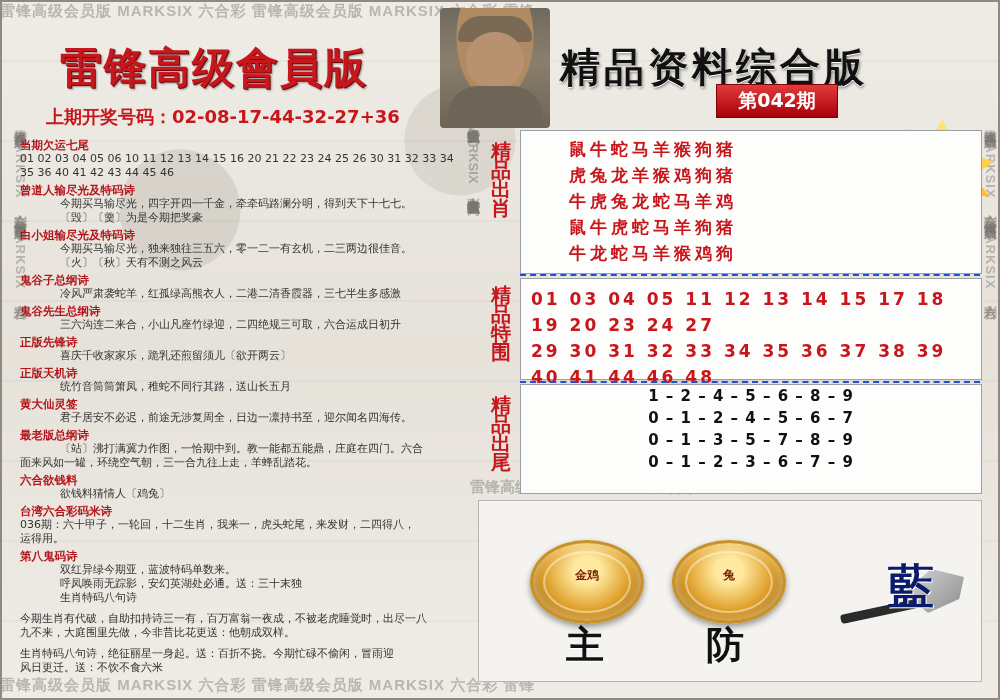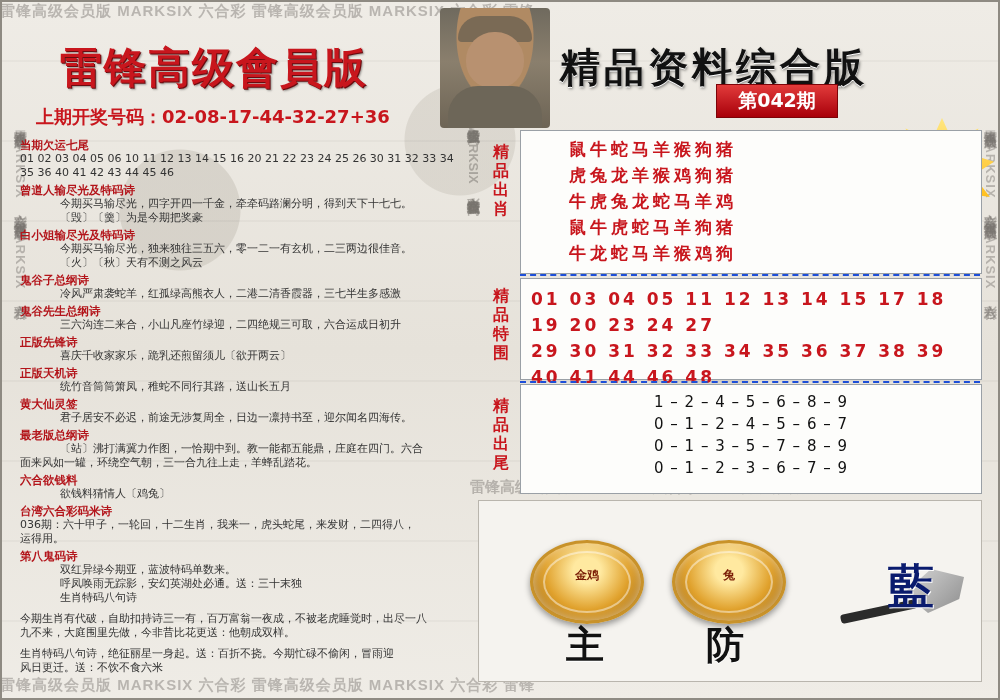--- a/index.html
+++ b/index.html
@@ -55,21 +55,21 @@
   }
   #issue-box{
     position:absolute;left:716px;top:84px;width:120px;height:32px;
     background:linear-gradient(180deg,#e23b3b,#a8000a);
     color:#fff;font-size:19px;font-weight:bold;
     display:flex;align-items:center;justify-content:center;
     border:1px solid #7d0308;border-radius:0;
     font-family:"DejaVu Sans", sans-serif;
   }
   #last-draw{
-    position:absolute;left:36px;top:105px;width:420px;height:26px;
+    position:absolute;left:46px;top:105px;width:420px;height:26px;
     font-size:18px;font-weight:bold;color:#c8161d;white-space:nowrap;
     font-family:"DejaVu Sans", sans-serif;
   }
 
   
   #burst{
     position:absolute;left:890px;top:118px;width:104px;height:104px;
   }
   #burst .star{
     position:absolute;left:0;top:0;width:104px;height:104px;
@@ -95,39 +95,39 @@
   #left-col .plain{color:#333;}
   #left-col .row{white-space:nowrap;overflow:hidden;}
   #left-col .para{margin-top:7px;}
 
   
   .panel{
     position:absolute;background:#fdfdfb;border:1px solid #9aa0a6;
   }
   .vlabel{
     position:absolute;width:26px;text-align:center;
-    font-size:16px;font-weight:bold;color:#c8161d;line-height:19px;
+    font-size:20px;font-weight:bold;color:#c8161d;line-height:19px;
     font-family:"DejaVu Sans", sans-serif;
   }
   #zodiac-panel{left:520px;top:130px;width:460px;height:142px;}
   .zrow{
     text-align:left;font-size:17px;font-weight:bold;color:#c8161d;
     letter-spacing:4px;font-family:"DejaVu Sans", sans-serif;line-height:26px;margin-left:48px;
   }
   #zodiac-panel .inner{padding:5px 0 0 0;}
 
   #num-panel{left:520px;top:278px;width:460px;height:100px;}
   #num-panel .inner{padding:7px 10px;}
   .nums{
     font-size:17px;font-weight:bold;color:#c8161d;letter-spacing:3px;
     line-height:26px;font-family:"DejaVu Sans", sans-serif;
   }
 
   #tail-panel{left:520px;top:384px;width:460px;height:108px;}
-  #tail-panel .inner{padding:6px 0 0 0;}
+  #tail-panel .inner{padding:0 0 0 0;font-weight:bold;}
   .tailrow{
     text-align:center;font-size:15px;color:#111;line-height:22px;
     letter-spacing:1px;font-family:"DejaVu Sans", sans-serif;
   }
 
   .dashline{
     position:absolute;left:0;width:460px;height:0;
     border-top:2px dashed #1d4fd8;
   }
 

